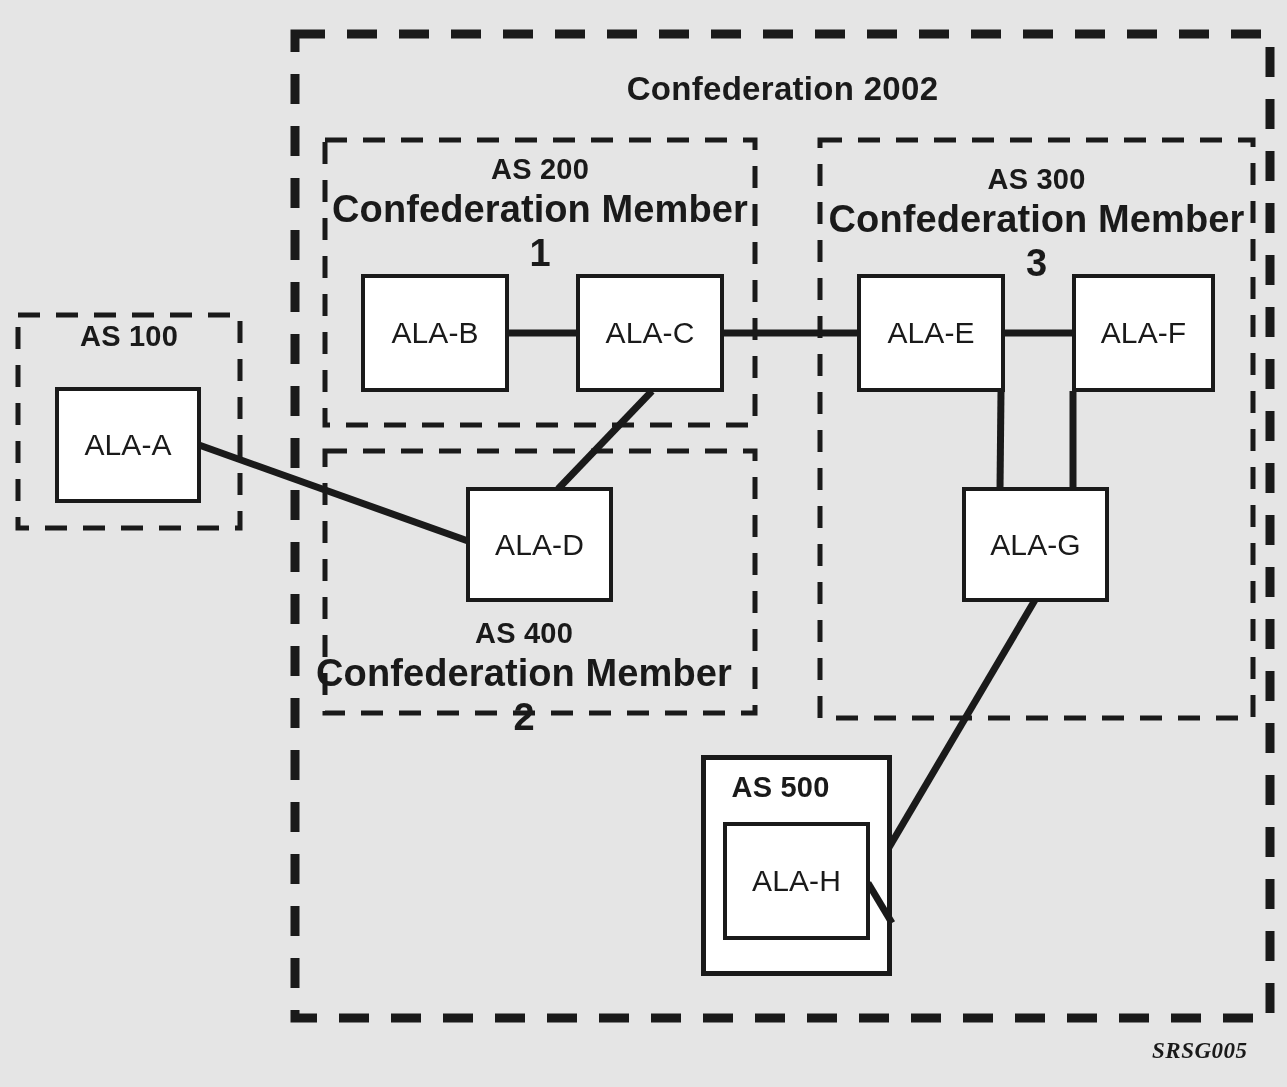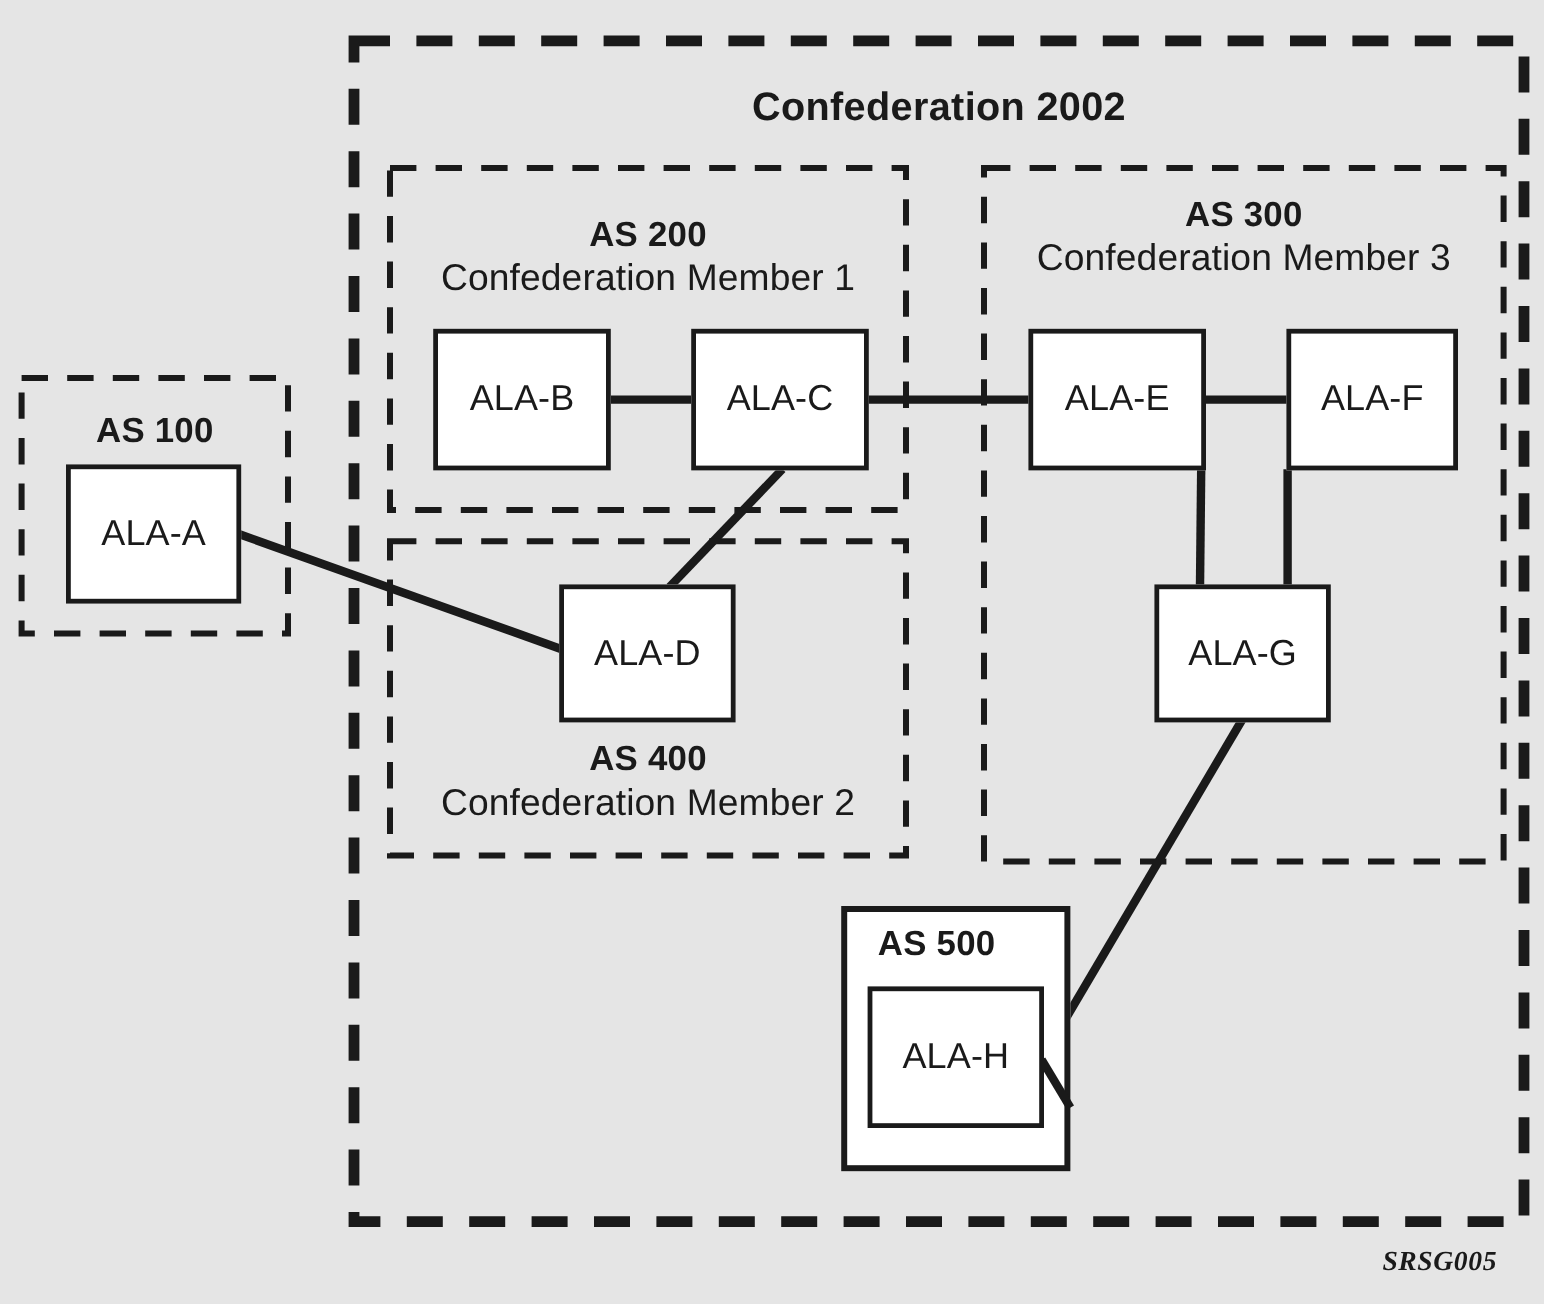--- a/index.html
+++ b/index.html
@@ -49,22 +49,22 @@
     pointer-events:none;
   }
   .zone-label .l1{
     display:block;
     font-size:29px;
     font-weight:700;
     letter-spacing:0.2px;
   }
   .zone-label .l2{
     display:block;
-    font-size:31px;
-    font-weight:400;
+    font-size:38px;
+    font-weight:700;
     letter-spacing:0.1px;
   }
   .conf-title{
     position:absolute;
     z-index:7;
     text-align:center;
     font-size:33px;
     font-weight:700;
     letter-spacing:0.3px;
     color:#1a1a1a;
@@ -121,35 +121,35 @@
       <line x1="652" y1="391" x2="558" y2="489"></line>
       <line x1="1001" y1="391" x2="1000" y2="489"></line>
       <line x1="1073" y1="391" x2="1073" y2="489"></line>
       <line x1="1035" y1="600" x2="868" y2="883"></line>
     </g>
   </svg>
 
   
   <div class="conf-title" style="left:295px; top:70px; width:975px;">Confederation 2002</div>
 
-  <div class="zone-label" style="left:18px; top:343px; width:222px;">
+  <div class="zone-label" style="left:18px; top:320px; width:222px;">
     <span class="l1">AS 100</span>
   </div>
 
-  <div class="zone-label" style="left:325px; top:180px; width:430px;">
+  <div class="zone-label" style="left:325px; top:153px; width:430px;">
     <span class="l1">AS 200</span>
     <span class="l2">Confederation Member 1</span>
   </div>
 
   <div class="zone-label" style="left:820px; top:163px; width:433px;">
     <span class="l1">AS 300</span>
     <span class="l2">Confederation Member 3</span>
   </div>
 
-  <div class="zone-label" style="left:325px; top:617px; width:430px;">
+  <div class="zone-label" style="left:309px; top:617px; width:430px;">
     <span class="l1">AS 400</span>
     <span class="l2">Confederation Member 2</span>
   </div>
 
   <div class="zone-label" style="left:701px; top:771px; width:159px; z-index:9;">
     <span class="l1">AS 500</span>
   </div>
 
   
   <div class="node" style="left:55px; top:387px; width:146px; height:116px;">

